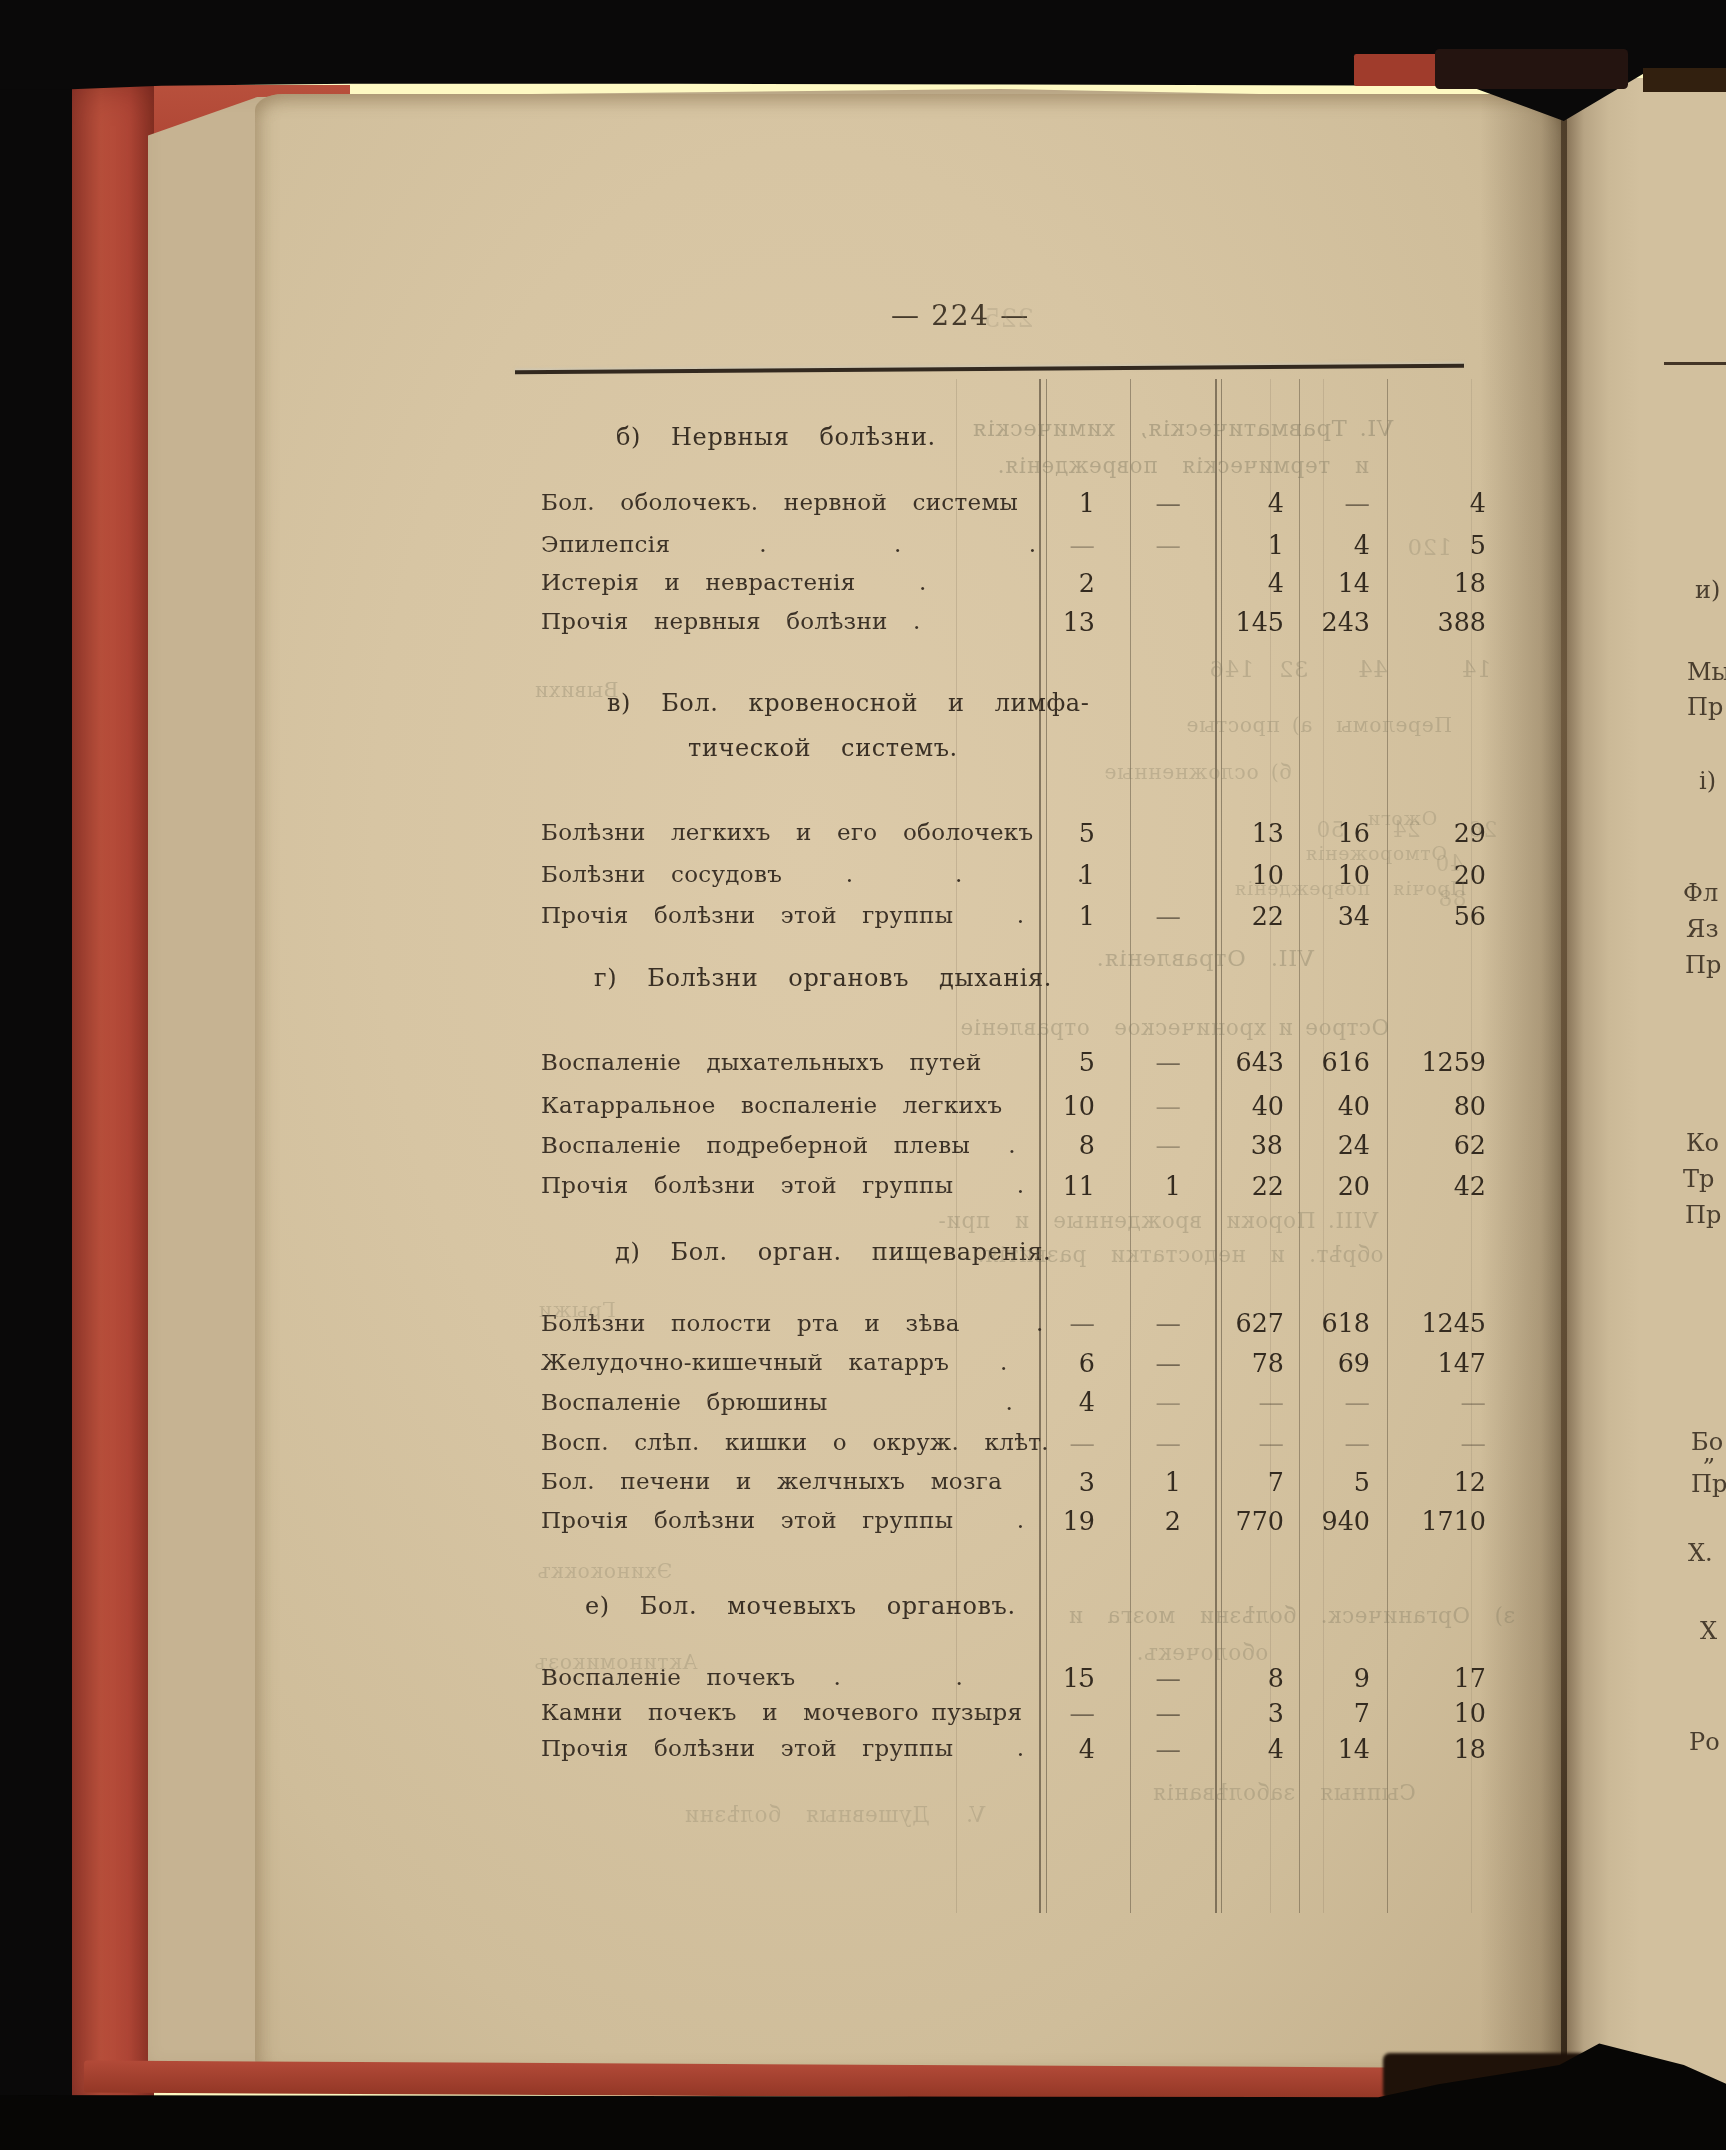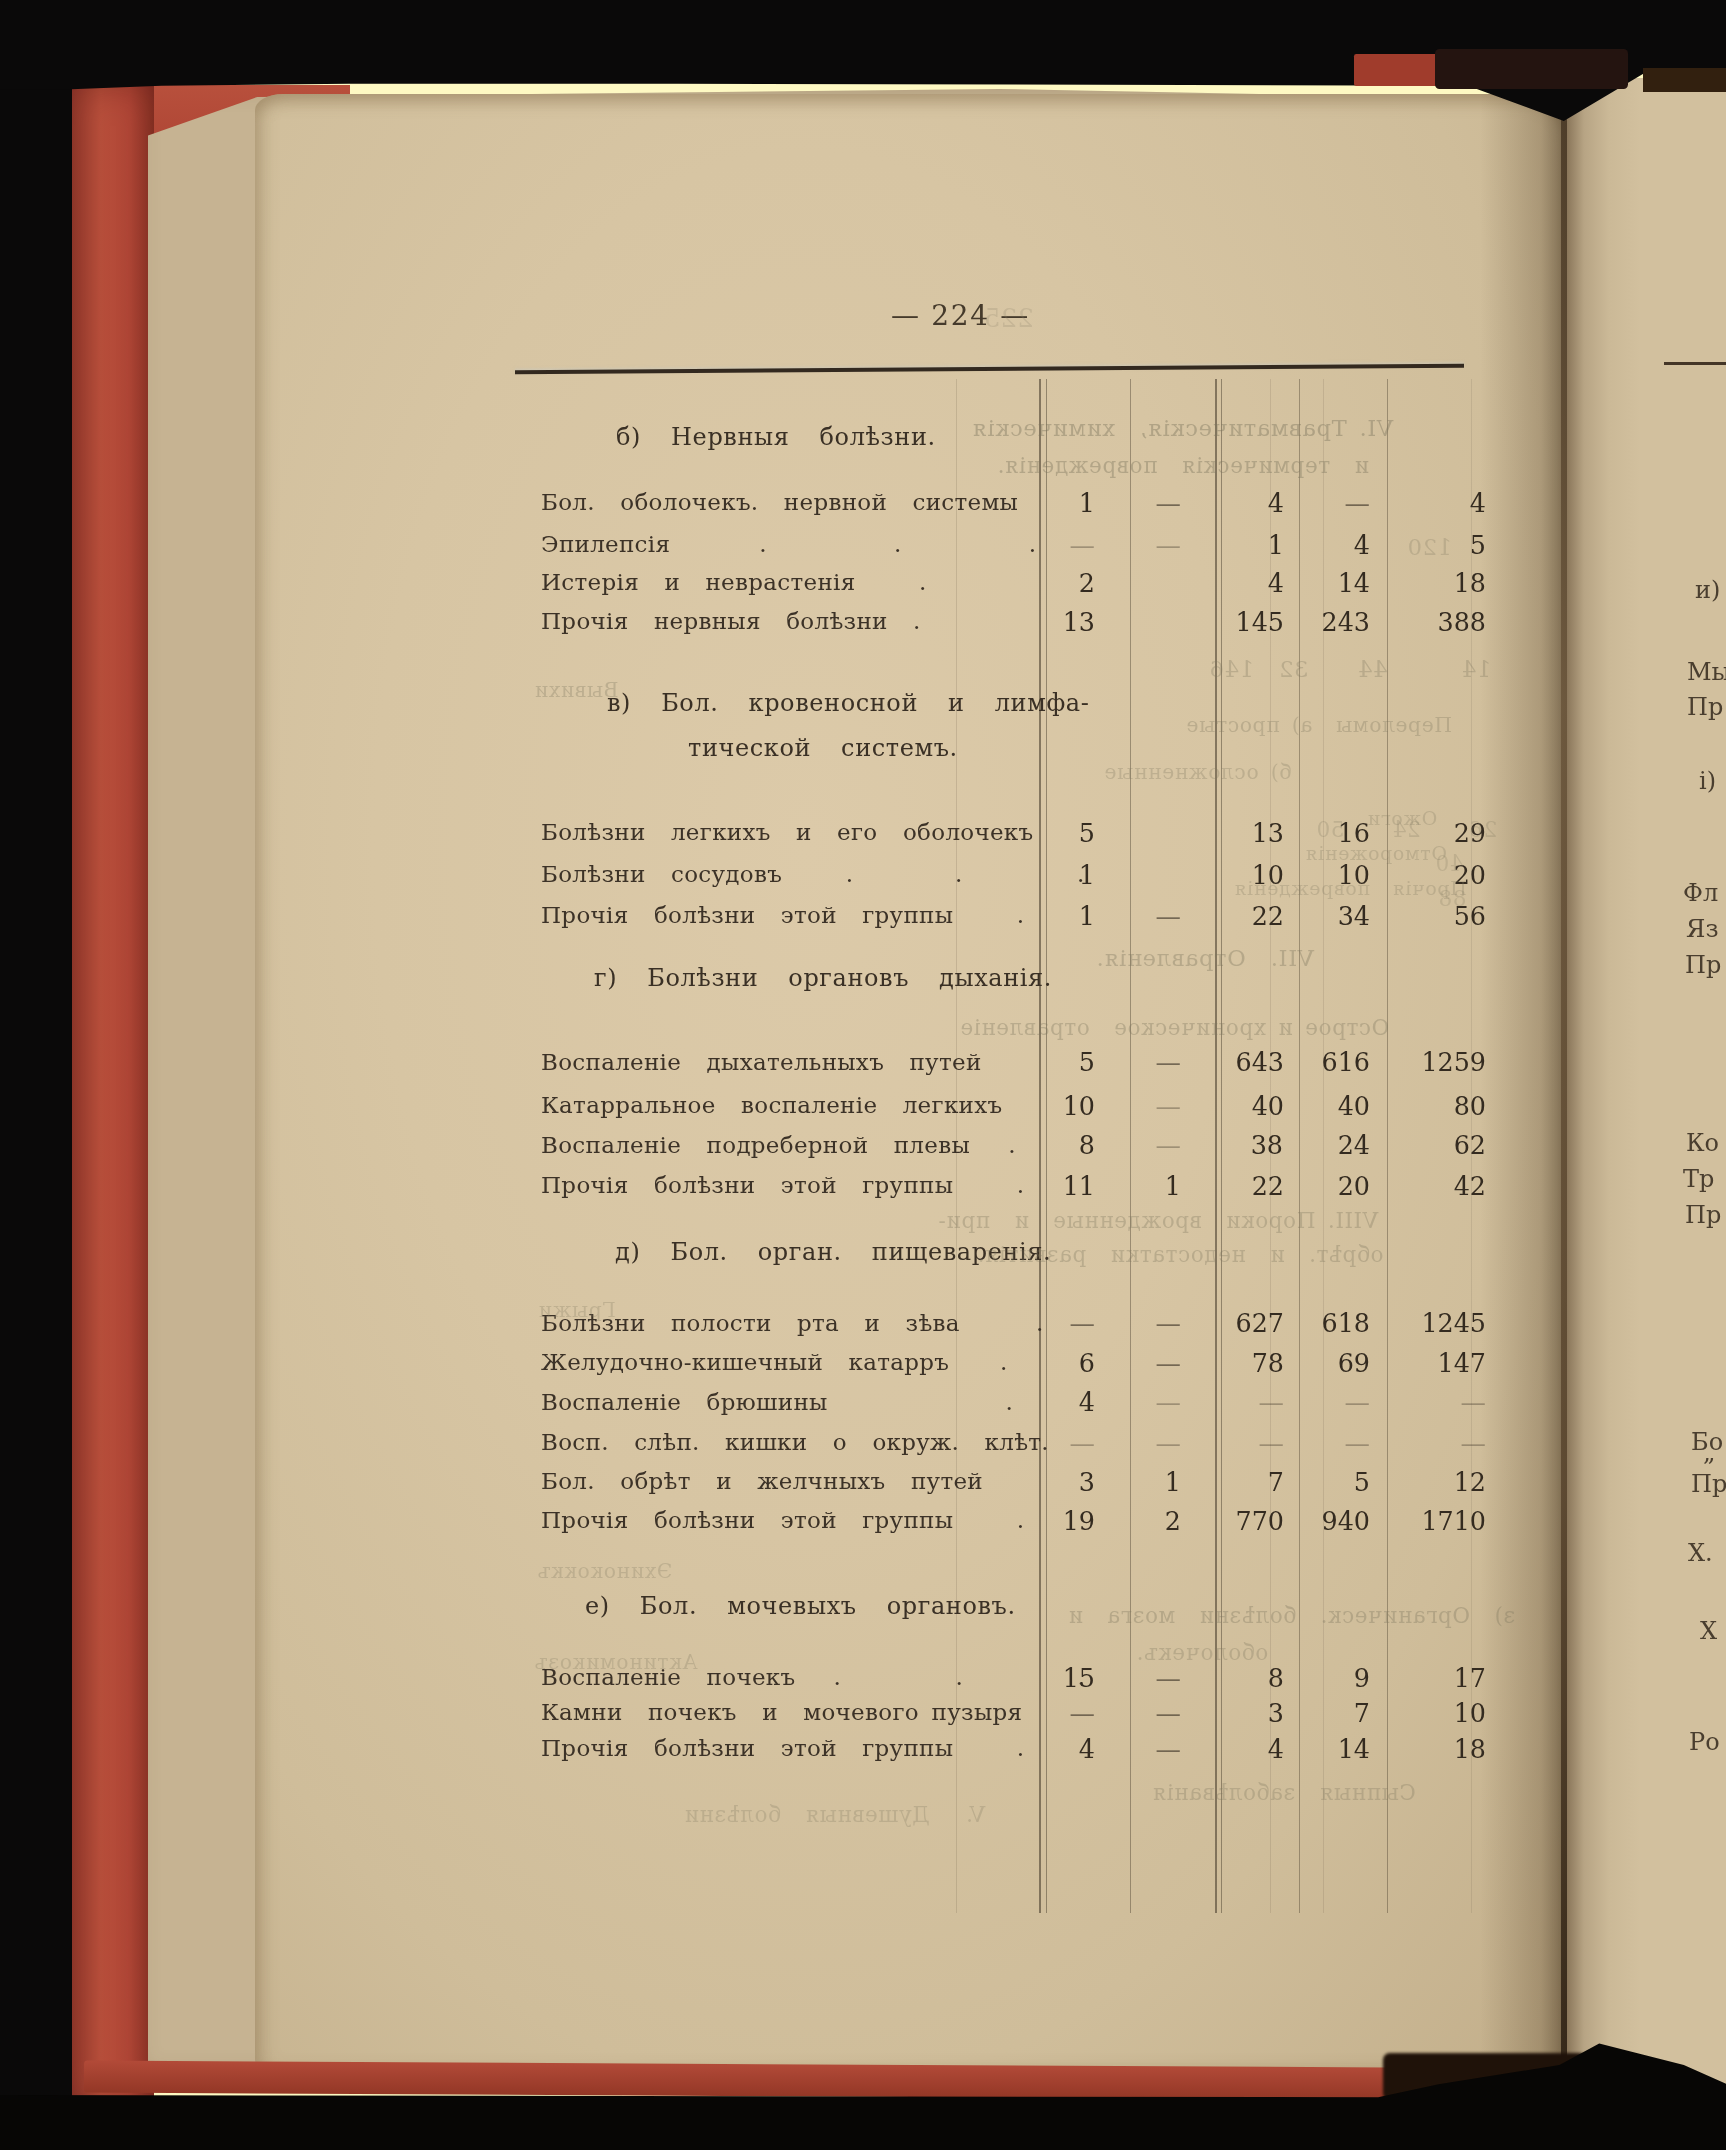--- a/index.html
+++ b/index.html
@@ -180,21 +180,21 @@
       <div class="cell" style="left: 1096px; width: 85px; top: 1387px; opacity: 0.34;">—</div>
       <div class="cell" style="left: 1199px; width: 85px; top: 1387px; opacity: 0.34;">—</div>
       <div class="cell" style="left: 1285px; width: 85px; top: 1387px; opacity: 0.34;">—</div>
       <div class="cell" style="left: 1373px; width: 113px; top: 1387px; opacity: 0.34;">—</div>
       <div class="row-label" style="top: 1429px;">Восп.  слѣп.  кишки  о  окруж.  клѣт.</div>
       <div class="cell" style="left: 1010px; width: 85px; top: 1428px; opacity: 0.34;">—</div>
       <div class="cell" style="left: 1096px; width: 85px; top: 1428px; opacity: 0.34;">—</div>
       <div class="cell" style="left: 1199px; width: 85px; top: 1428px; opacity: 0.34;">—</div>
       <div class="cell" style="left: 1285px; width: 85px; top: 1428px; opacity: 0.34;">—</div>
       <div class="cell" style="left: 1373px; width: 113px; top: 1428px; opacity: 0.34;">—</div>
-      <div class="row-label" style="top: 1468px;">Бол.  обрѣт  и  желчныхъ  путей</div>
+      <div class="row-label" style="top: 1468px;">Бол.  печени  и  желчныхъ  мозга</div>
       <div class="cell" style="left: 1010px; width: 85px; top: 1467px;">3</div>
       <div class="cell" style="left: 1096px; width: 85px; top: 1467px;">1</div>
       <div class="cell" style="left: 1199px; width: 85px; top: 1467px;">7</div>
       <div class="cell" style="left: 1285px; width: 85px; top: 1467px;">5</div>
       <div class="cell" style="left: 1373px; width: 113px; top: 1467px;">12</div>
       <div class="row-label" style="top: 1507px;">Прочія  болѣзни  этой  группы     .</div>
       <div class="cell" style="left: 1010px; width: 85px; top: 1506px;">19</div>
       <div class="cell" style="left: 1096px; width: 85px; top: 1506px;">2</div>
       <div class="cell" style="left: 1199px; width: 85px; top: 1506px;">770</div>
       <div class="cell" style="left: 1285px; width: 85px; top: 1506px;">940</div>

